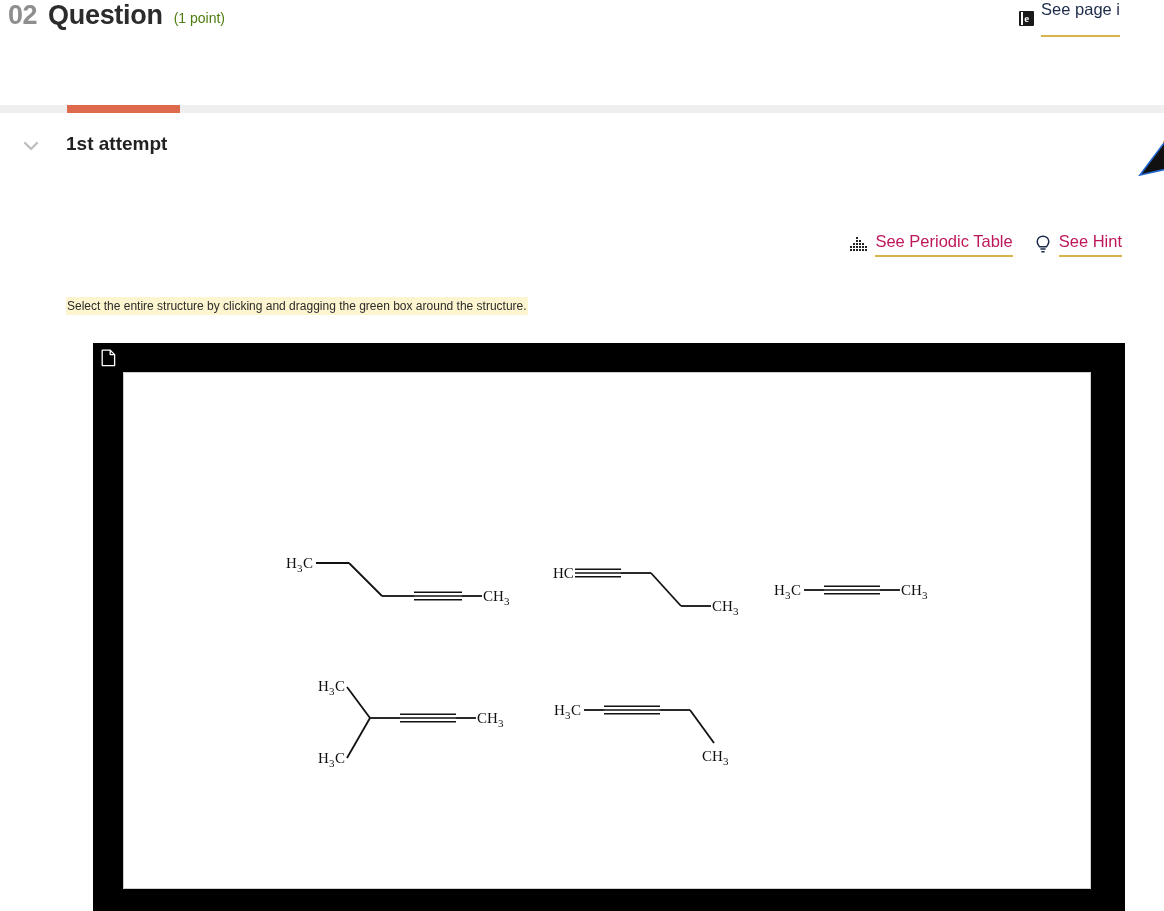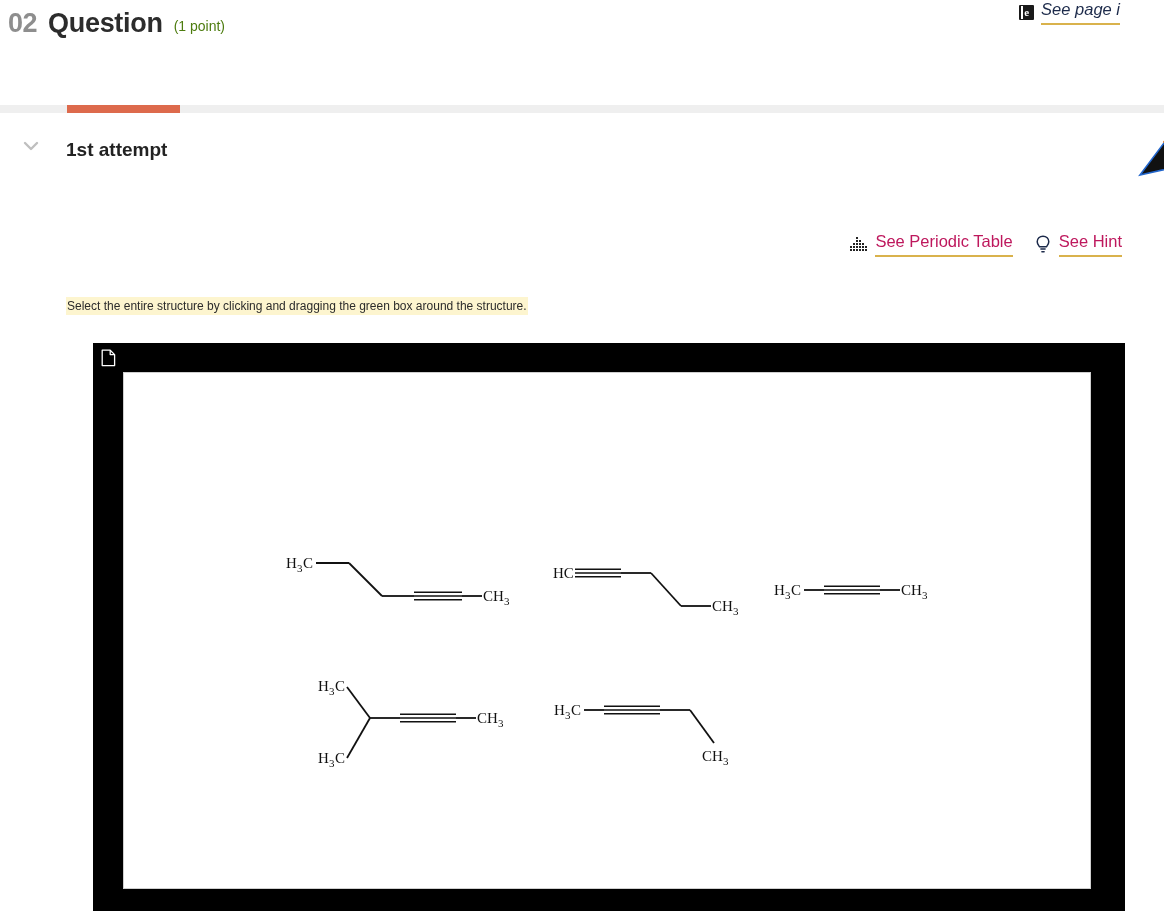--- a/index.html
+++ b/index.html
@@ -11,21 +11,21 @@
     overflow: hidden;
   }
   #root { position: relative; width: 1164px; height: 911px; background: #fff; }
 
   
   .qhead {
     position: absolute; left: 0; top: 0; width: 1164px; height: 96px;
   }
   .qtitle-row {
     position: absolute; left: 8px; top: 2px;
-    display: flex; align-items: baseline; gap: 11px; margin-top: 8px;
+    display: flex; align-items: baseline; gap: 11px;
   }
   .qnum {
     font-size: 27px; font-weight: bold; color: #8e8e8e;
     letter-spacing: -0.5px; line-height: 1;
   }
   .qword {
     font-size: 27px; font-weight: bold; color: #2c2c2c;
     letter-spacing: -0.3px; line-height: 1;
   }
   .qpoints {
@@ -50,42 +50,42 @@
   .ebook-icon::after {
     content: "e"; color: #fff; font-size: 11px; font-weight: bold;
     font-family: "Liberation Serif", serif; line-height: 1;
   }
   .ebook-icon::before {
     content: ""; position: absolute; left: 2px; top: 1px;
     width: 2px; height: 13px; background: #fff;
   }
   .seepage-label {
     font-size: 16.5px; color: #1c2a4a;
-    border-bottom: 2.5px solid #d9b24c; padding-bottom: 4px; font-style: italic;
+    border-bottom: 2.5px solid #d9b24c; padding-bottom: 16px;
   }
 
   
   .progress-track {
     position: absolute; left: 0; top: 105px; width: 1164px; height: 8px;
     background: #efefef;
   }
   .progress-fill {
     position: absolute; left: 67px; top: 0; width: 113px; height: 8px;
     background: #dd6a4c;
   }
   .attempt-row {
     position: absolute; left: 0; top: 125px; width: 1164px; height: 46px;
   }
   .chev {
     position: absolute; left: 22px; top: 12px;
     width: 18px; height: 18px;
   }
   .chev svg { display: block; }
   .attempt-label {
-    position: absolute; left: 66px; top: 14px;
+    position: absolute; left: 66px; top: 8px;
     font-size: 19px; font-weight: bold; color: #222;
   }
   .cursor-arrow {
     position: absolute; right: 0px; top: 8px; width: 40px; height: 46px;
     overflow: hidden;
   }
 
   
   .toollinks {
     position: absolute; right: 42px; top: 232px;

